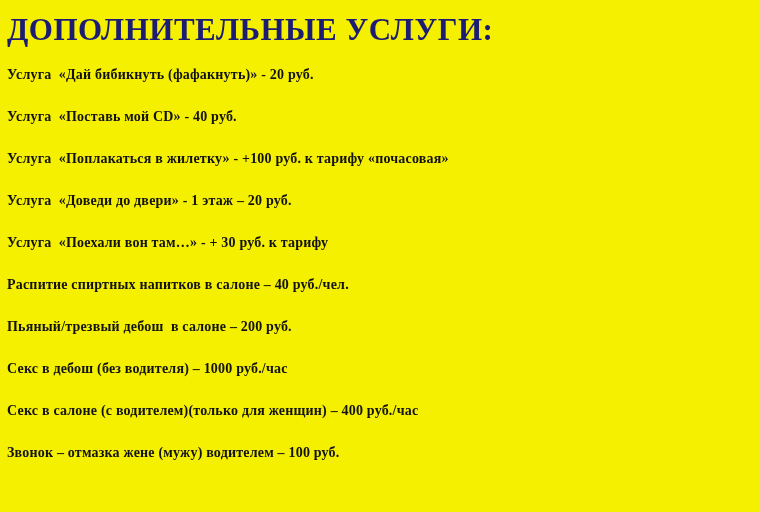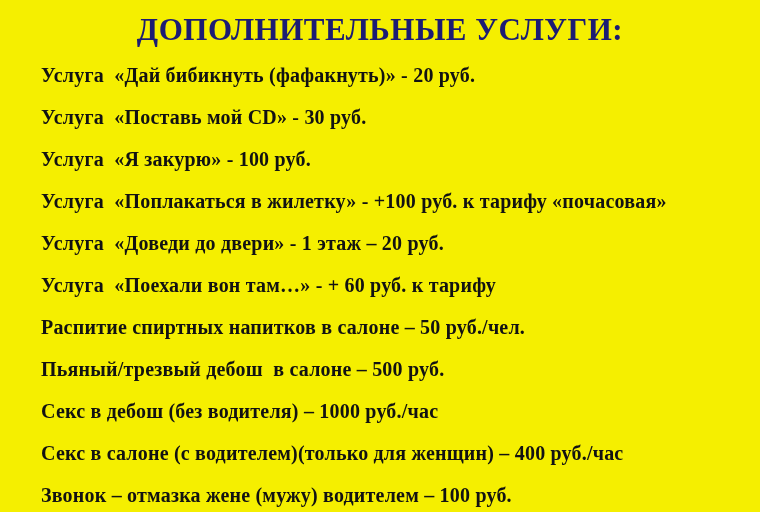--- a/index.html
+++ b/index.html
@@ -12,51 +12,49 @@
     background: var(--bg, #f5ef00);
     font-family: "Liberation Serif", serif;
     font-weight: bold;
   }
   .sign {
     width: 760px;
     height: 512px;
     padding: 8px 7px 0 7px;
   }
   .sign-title {
-    text-align: center;
+    text-align: left;
     font-size: 31px;
     letter-spacing: 0.5px;
     color: var(--title-color, #1c1c73);
     line-height: 44px;
     white-space: pre;
   }
   .service-list {
     margin-top: 2px;
   }
   .service-line {
-    font-size: 20px;
+    font-size: 14px;
     color: var(--text-color, #121212);
     line-height: 42px;
     white-space: pre;
     letter-spacing: 0.2px;
-    margin-left: 34px;
   }
 </style>
 </head>
 <body>
 
 <div class="sign">
   <div class="sign-title">ДОПОЛНИТЕЛЬНЫЕ УСЛУГИ:</div>
 
   <div class="service-list">
     <p class="service-line">Услуга  «Дай бибикнуть (фафакнуть)» - 20 руб.</p>
-    <p class="service-line">Услуга  «Поставь мой CD» - 30 руб.</p>
-    <p class="service-line">Услуга  «Я закурю» - 100 руб.</p>
+    <p class="service-line">Услуга  «Поставь мой CD» - 40 руб.</p>
     <p class="service-line">Услуга  «Поплакаться в жилетку» - +100 руб. к тарифу «почасовая»</p>
     <p class="service-line">Услуга  «Доведи до двери» - 1 этаж – 20 руб.</p>
-    <p class="service-line">Услуга  «Поехали вон там…» - + 60 руб. к тарифу</p>
-    <p class="service-line">Распитие спиртных напитков в салоне – 50 руб./чел.</p>
-    <p class="service-line">Пьяный/трезвый дебош  в салоне – 500 руб.</p>
+    <p class="service-line">Услуга  «Поехали вон там…» - + 30 руб. к тарифу</p>
+    <p class="service-line">Распитие спиртных напитков в салоне – 40 руб./чел.</p>
+    <p class="service-line">Пьяный/трезвый дебош  в салоне – 200 руб.</p>
     <p class="service-line">Секс в дебош (без водителя) – 1000 руб./час</p>
     <p class="service-line">Секс в салоне (с водителем)(только для женщин) – 400 руб./час</p>
     <p class="service-line">Звонок – отмазка жене (мужу) водителем – 100 руб.</p>
   </div>
 </div>
 
 </body></html>

